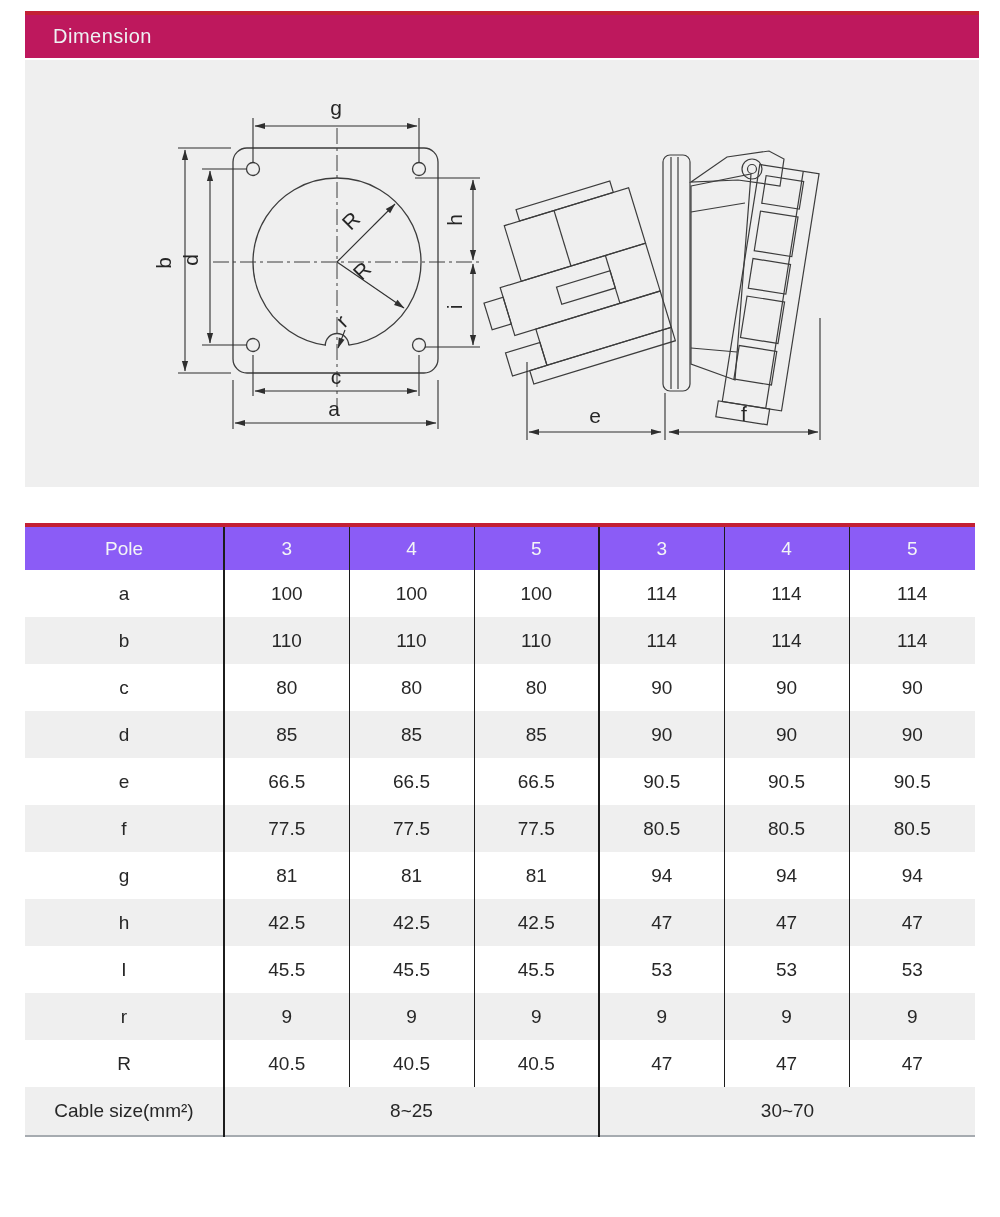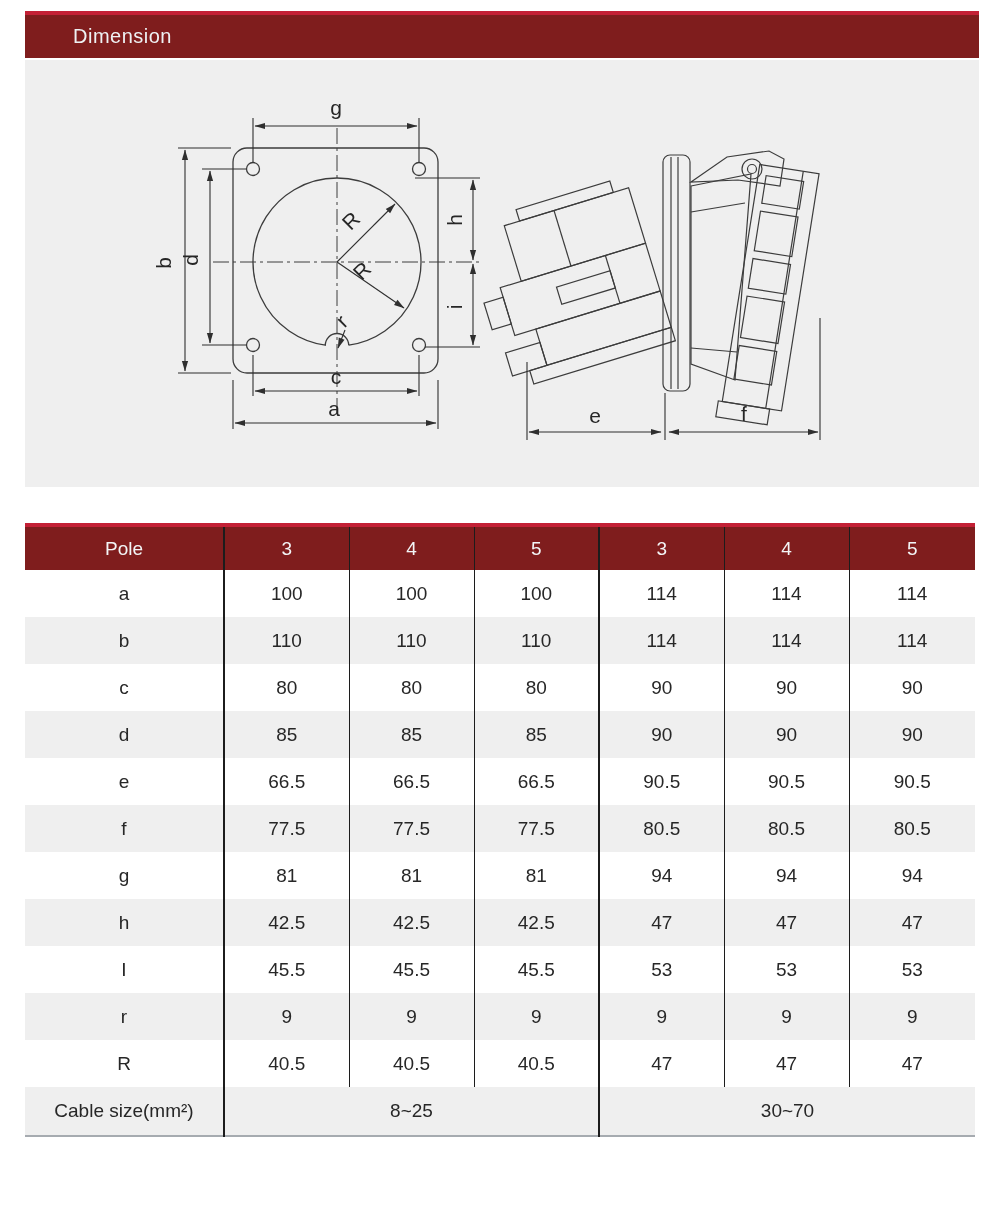--- a/index.html
+++ b/index.html
@@ -4,35 +4,35 @@
 <style>
   html,body { margin:0; padding:0; background:#ffffff; }
   .sheet {
     position:relative; width:1000px; height:1217px; background:#ffffff;
     font-family:"Liberation Sans", sans-serif; overflow:hidden;
   }
   
   .sec-header { position:absolute; left:25px; top:11px; width:954px; }
   .sec-header .redline { height:4px; background:#c32035; }
   .sec-header .bar {
-    height:43px; background:#7f1d1d; color:#eef1f3;
-    font-size:20px; line-height:43px; padding-left:48px; letter-spacing:.5px;
+    height:43px; background:#be185d; color:#eef1f3;
+    font-size:20px; line-height:43px; padding-left:28px; letter-spacing:.5px;
   }
   
   .panel { position:absolute; left:25px; top:60px; width:954px; height:427px; background:#efefef; }
   .panel svg { display:block; }
   
   .table-wrap { position:absolute; left:25px; top:523px; width:950px; border-top:4px solid #c32035; }
   table.dim {
     border-collapse:collapse; table-layout:fixed; width:950px;
     font-size:19px; color:#272727; border-bottom:2px solid #a6abb0;
   }
   table.dim th, table.dim td { text-align:center; vertical-align:middle; font-weight:normal; padding:0; }
   tr.hrow1 th { background:#7d8791; color:#f3f5f6; height:48px; border-bottom:2px solid #ffffff; }
-  tr.hrow2 th { background:#7f1d1d; color:#f3f5f6; height:43px;margin-left:20px; }
+  tr.hrow2 th { background:#8b5cf6; color:#f3f5f6; height:43px;margin-left:20px; }
   tbody td { height:47px; }
   tbody tr:nth-child(even) { background:#efefef; }
   .bR2 { border-right:2px solid #1c1c1c; }
   .bR1 { border-right:1px solid #1c1c1c; }
   tr.cable td { height:48px; }
 </style>
 </head>
 <body>
 
 <div class="sheet">

